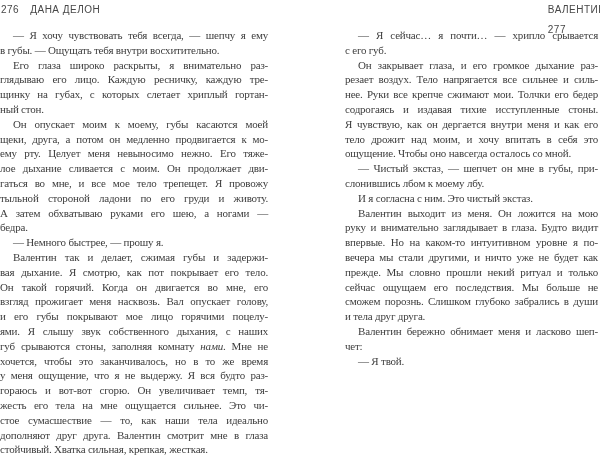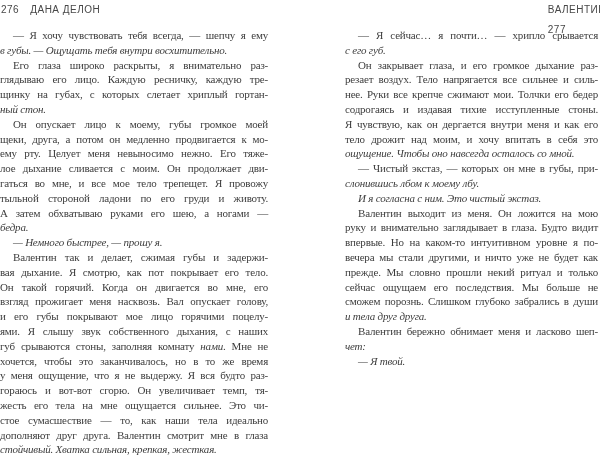--- a/index.html
+++ b/index.html
@@ -39,42 +39,42 @@
     font-size: 11px;
     line-height: 14.8px;
     letter-spacing: -0.2px;
   }
   .text-left  { left: 0px;   width: 268px; }
   .text-right { left: 345px; width: 253px; }
   .line {
     text-align: justify;
     text-align-last: justify;
   }
-  .line.last   { text-align-last: left; font-style: italic; }
+  .line.last   { text-align-last: left; }
   .line.indent { text-indent: 13px; }
   .line i { font-style: italic; }
 </style>
 </head>
 <body>
 
 <div class="spread">
 
   <section>
     <header class="running-head head-left">
       <span>276</span>
       <span>ДАНА ДЕЛОН</span>
     </header>
     <div class="text-block text-left">
         <div class="line indent">— Я хочу чувствовать тебя всегда, — шепчу я ему</div>
         <div class="line last">в губы. — Ощущать тебя внутри восхитительно.</div>
         <div class="line indent">Его глаза широко раскрыты, я внимательно раз-</div>
         <div class="line">глядываю его лицо. Каждую ресничку, каждую тре-</div>
         <div class="line">щинку на губах, с которых слетает хриплый гортан-</div>
         <div class="line last">ный стон.</div>
-        <div class="line indent">Он опускает лицо к моему, губы громкое моей</div>
+        <div class="line indent">Он опускает моим к моему, губы касаются моей</div>
         <div class="line">щеки, друга, а потом он медленно продвигается к мо-</div>
         <div class="line">ему рту. Целует меня невыносимо нежно. Его тяже-</div>
         <div class="line">лое дыхание сливается с моим. Он продолжает дви-</div>
         <div class="line">гаться во мне, и все мое тело трепещет. Я провожу</div>
         <div class="line">тыльной стороной ладони по его груди и животу.</div>
         <div class="line">А затем обхватываю руками его шею, а ногами —</div>
         <div class="line last">бедра.</div>
         <div class="line indent last">— Немного быстрее, — прошу я.</div>
         <div class="line indent">Валентин так и делает, сжимая губы и задержи-</div>
         <div class="line">вая дыхание. Я смотрю, как пот покрывает его тело.</div>
@@ -101,21 +101,21 @@
     <div class="text-block text-right">
         <div class="line indent">— Я сейчас… я почти… — хрипло срывается</div>
         <div class="line last">с его губ.</div>
         <div class="line indent">Он закрывает глаза, и его громкое дыхание раз-</div>
         <div class="line">резает воздух. Тело напрягается все сильнее и силь-</div>
         <div class="line">нее. Руки все крепче сжимают мои. Толчки его бедер</div>
         <div class="line">содрогаясь и издавая тихие исступленные стоны.</div>
         <div class="line">Я чувствую, как он дергается внутри меня и как его</div>
         <div class="line">тело дрожит над моим, и хочу впитать в себя это</div>
         <div class="line last">ощущение. Чтобы оно навсегда осталось со мной.</div>
-        <div class="line indent">— Чистый экстаз, — которых он мне в губы, при-</div>
+        <div class="line indent">— Чистый экстаз, — шепчет он мне в губы, при-</div>
         <div class="line last">слонившись лбом к моему лбу.</div>
         <div class="line indent last">И я согласна с ним. Это чистый экстаз.</div>
         <div class="line indent">Валентин выходит из меня. Он ложится на мою</div>
         <div class="line">руку и внимательно заглядывает в глаза. Будто видит</div>
         <div class="line">впервые. Но на каком-то интуитивном уровне я по-</div>
         <div class="line">вечера мы стали другими, и ничто уже не будет как</div>
         <div class="line">прежде. Мы словно прошли некий ритуал и только</div>
         <div class="line">сейчас ощущаем его последствия. Мы больше не</div>
         <div class="line">сможем порознь. Слишком глубоко забрались в души</div>
         <div class="line last">и тела друг друга.</div>

